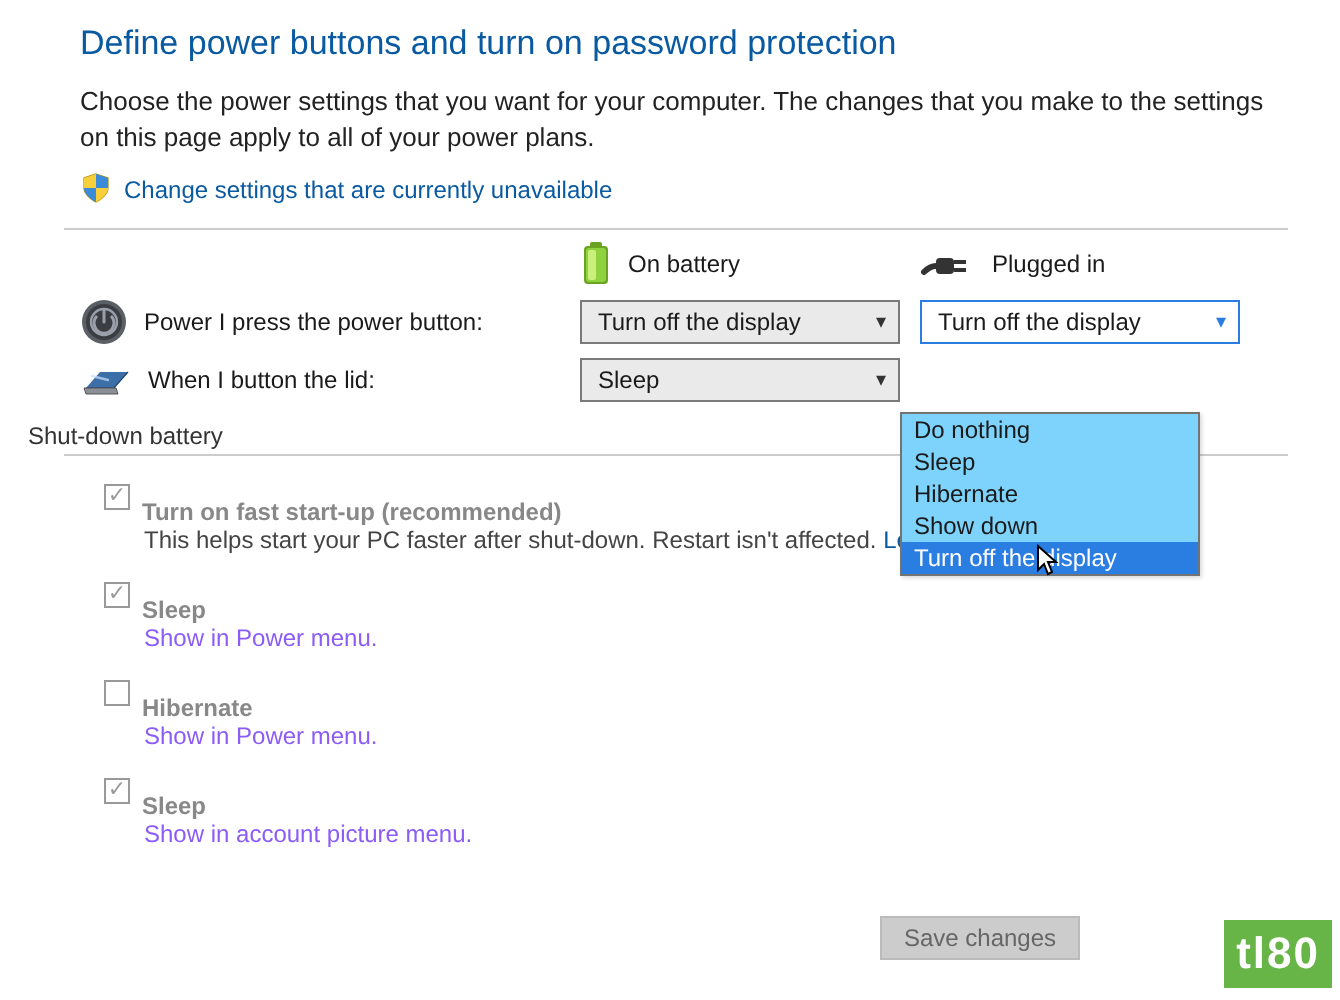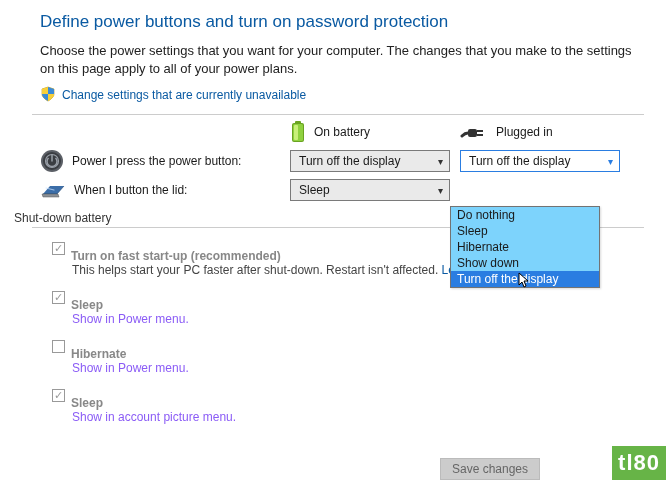--- a/index.html
+++ b/index.html
@@ -156,21 +156,21 @@
     color: #666;
     font-size: 12px;
     display: inline-flex;
     align-items: center;
     justify-content: center;
     padding: 0 8px;
   }
   .watermark {
     position: absolute;
     right: 4px;
-    bottom: 20px;
+    bottom: 6px;
     background: #67b447;
     color: #fff;
     font-weight: 700;
     font-size: 22px;
     letter-spacing: 1px;
     padding: 4px 6px;
     font-family: Arial, sans-serif;
   }
   
   .ico { display:inline-block; flex-shrink:0; }

